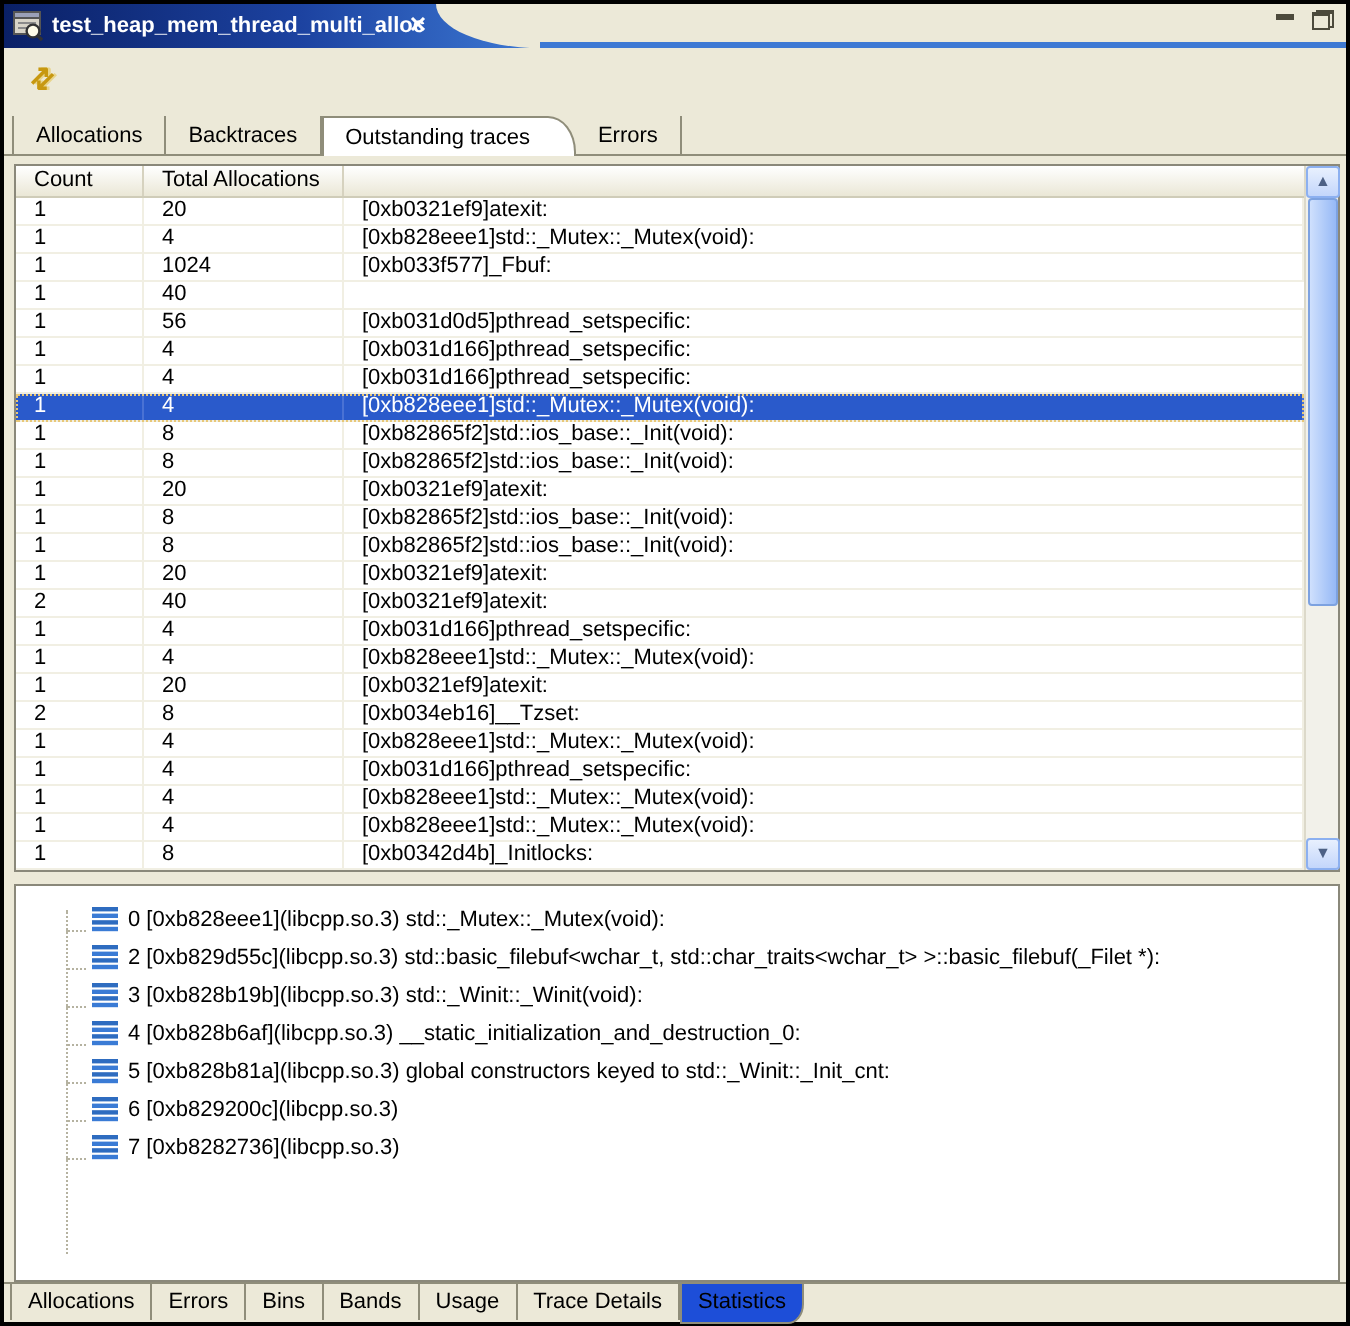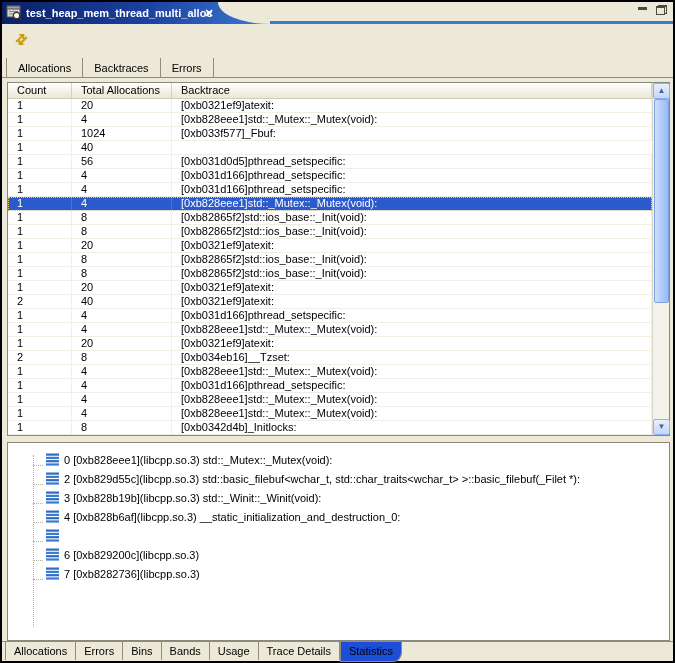--- a/index.html
+++ b/index.html
@@ -107,28 +107,28 @@
     </div>
   </div>
 
   <div class="toolbar">
     <span class="refresh-icon">⇄</span>
   </div>
 
   <div class="vtabbar">
       <div class="vtab">Allocations</div>
       <div class="vtab">Backtraces</div>
+      <div class="vtab active">Outstanding traces</div>
       <div class="vtab">Errors</div>
     </div>
 
   <div class="table-wrap">
     <div class="thead">
       <div class="th col-count">Count</div>
       <div class="th col-total">Total Allocations</div>
-      <div class="th col-bt">Backtrace</div>
     </div>
     <div class="tbody">
         <div class="trow">
     <div class="td col-count">1</div>
     <div class="td col-total">20</div>
     <div class="td col-bt">[0xb0321ef9]atexit:</div>
   </div>
         <div class="trow">
     <div class="td col-count">1</div>
     <div class="td col-total">4</div>
@@ -290,20 +290,21 @@
     </svg>
     <span class="bt-label">4 [0xb828b6af](libcpp.so.3) __static_initialization_and_destruction_0:</span>
   </div>
         <div class="bt-item">
     <svg class="bt-icon" viewBox="0 0 13 13">
       <rect x="0" y="0.5" width="13" height="2.2" fill="#2e6cc0"></rect>
       <rect x="0" y="3.8" width="13" height="2.2" fill="#3a7bd5"></rect>
       <rect x="0" y="7.1" width="13" height="2.2" fill="#2e6cc0"></rect>
       <rect x="0" y="10.4" width="13" height="2.2" fill="#3a7bd5"></rect>
     </svg>
+    <span class="bt-label">5 [0xb828b81a](libcpp.so.3) global constructors keyed to std::_Winit::_Init_cnt:</span>
   </div>
         <div class="bt-item">
     <svg class="bt-icon" viewBox="0 0 13 13">
       <rect x="0" y="0.5" width="13" height="2.2" fill="#2e6cc0"></rect>
       <rect x="0" y="3.8" width="13" height="2.2" fill="#3a7bd5"></rect>
       <rect x="0" y="7.1" width="13" height="2.2" fill="#2e6cc0"></rect>
       <rect x="0" y="10.4" width="13" height="2.2" fill="#3a7bd5"></rect>
     </svg>
     <span class="bt-label">6 [0xb829200c](libcpp.so.3)</span>
   </div>

